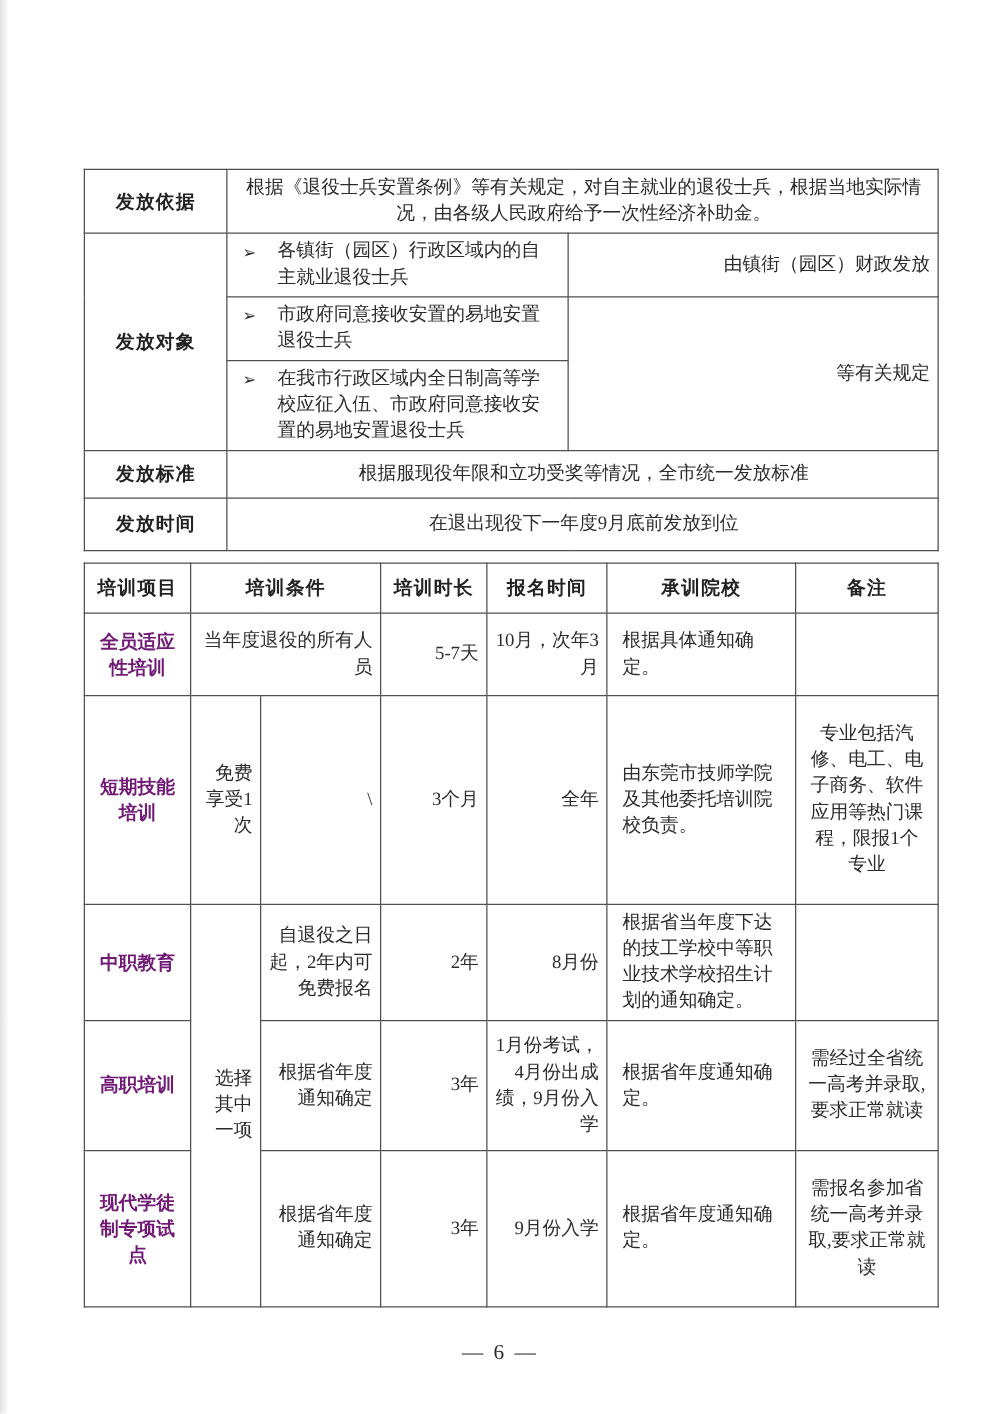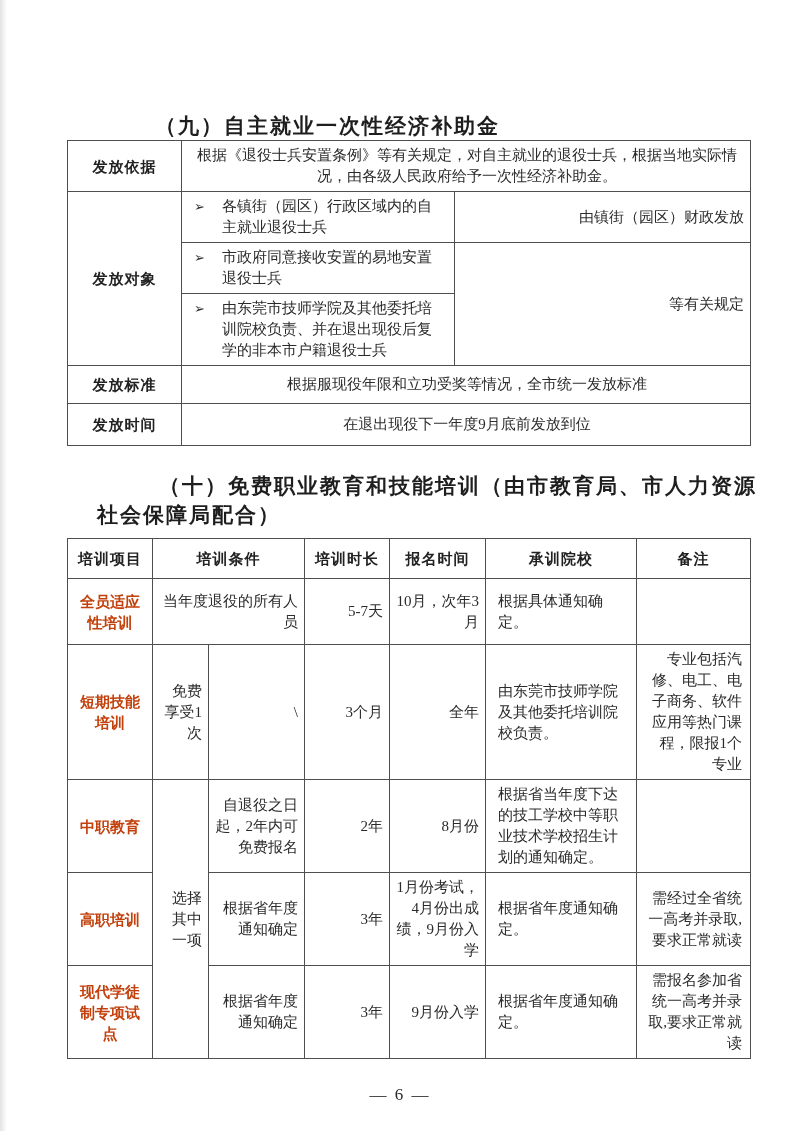--- a/index.html
+++ b/index.html
@@ -34,21 +34,21 @@
     margin-left: 67px;
     width: 683px;
   }
   td, th {
     border: 1px solid #4f4f4f;
     font-size: 15px;
     line-height: 21px;
     vertical-align: middle;
     word-break: break-all;
   }
-  .tbl-grant { margin-top: 0; }
+  .tbl-grant { margin-top: 24px; }
   .tbl-train { margin-top: 9px; }
 
   .lbl {
     font-family: "Liberation Sans", "DejaVu Sans", sans-serif;
     font-weight: bold;
     text-align: center;
     color: #222222;
     letter-spacing: 1px;
   }
   .txt { padding: 4px 10px 4px 12px; text-align: center; }
@@ -67,24 +67,24 @@
   .th-row th {
     height: 40px;
     font-size: 15px;
     letter-spacing: 1px;
   }
   .proj {
     font-family: "Liberation Sans", "DejaVu Sans", sans-serif;
     font-weight: bold;
     text-align: center;
     padding: 4px 6px;
-    color: #c2410c;
+    color: #701a75;
   }
   .school { text-align: left; padding: 4px 12px; margin-top: 40px; }
-  .note { text-align: right; padding: 4px 8px; }
+  .note { text-align: center; padding: 20px 8px; }
 
   .r-basis { height: 46px; }
   .r-t1 { height: 46px; }
   .r-t2 { height: 44px; }
   .r-t3 { height: 66px; }
   .r-std { height: 38px; }
   .r-time { height: 42px; }
 
   .tr-h { height: 40px; }
   .tr-1 { height: 66px; }
@@ -101,21 +101,20 @@
     color: #2b2b2b;
   }
 </style>
 </head>
 <body>
 
 <div class="scan-edge"></div>
 
 <div class="doc">
 
-  <div class="sec-title title-9">（九）自主就业一次性经济补助金</div>
 
   <table class="tbl-grant">
     <colgroup>
         <col style="width:114px">
         <col style="width:273px">
         <col style="width:296px">
       </colgroup>
     <tbody>
         <tr class="r-basis">
       <td class="lbl">发放依据</td>
@@ -137,36 +136,35 @@
           <span class="bullet-mark">➢</span>
           <span class="bullet-text">市政府同意接收安置的易地安置退役士兵</span>
         </div>
       </td>
       <td class="ctr" rowspan="2">等有关规定</td>
     </tr>
     <tr class="r-t3">
       <td class="bullet-cell">
         <div class="bullet-line">
           <span class="bullet-mark">➢</span>
-          <span class="bullet-text">由东莞市技师学院及其他委托培训院校负责、并在退出现役后复学的非本市户籍退役士兵</span>
+          <span class="bullet-text">在我市行政区域内全日制高等学校应征入伍、市政府同意接收安置的易地安置退役士兵</span>
         </div>
       </td>
     </tr>
     <tr class="r-std">
       <td class="lbl">发放标准</td>
       <td class="txt" colspan="2">根据服现役年限和立功受奖等情况，全市统一发放标准</td>
     </tr>
     <tr class="r-time">
       <td class="lbl">发放时间</td>
       <td class="txt" colspan="2">在退出现役下一年度9月底前发放到位</td>
     </tr>
   </tbody>
     </table>
 
-  <div class="sec-title title-10">（十）免费职业教育和技能培训（由市教育局、市人力资源社会保障局配合）</div>
 
   <table class="tbl-train">
     <colgroup>
       <col style="width:85px">
         <col style="width:56px">
         <col style="width:96px">
       <col style="width:85px">
         <col style="width:96px">
         <col style="width:151px">
         <col style="width:114px">

